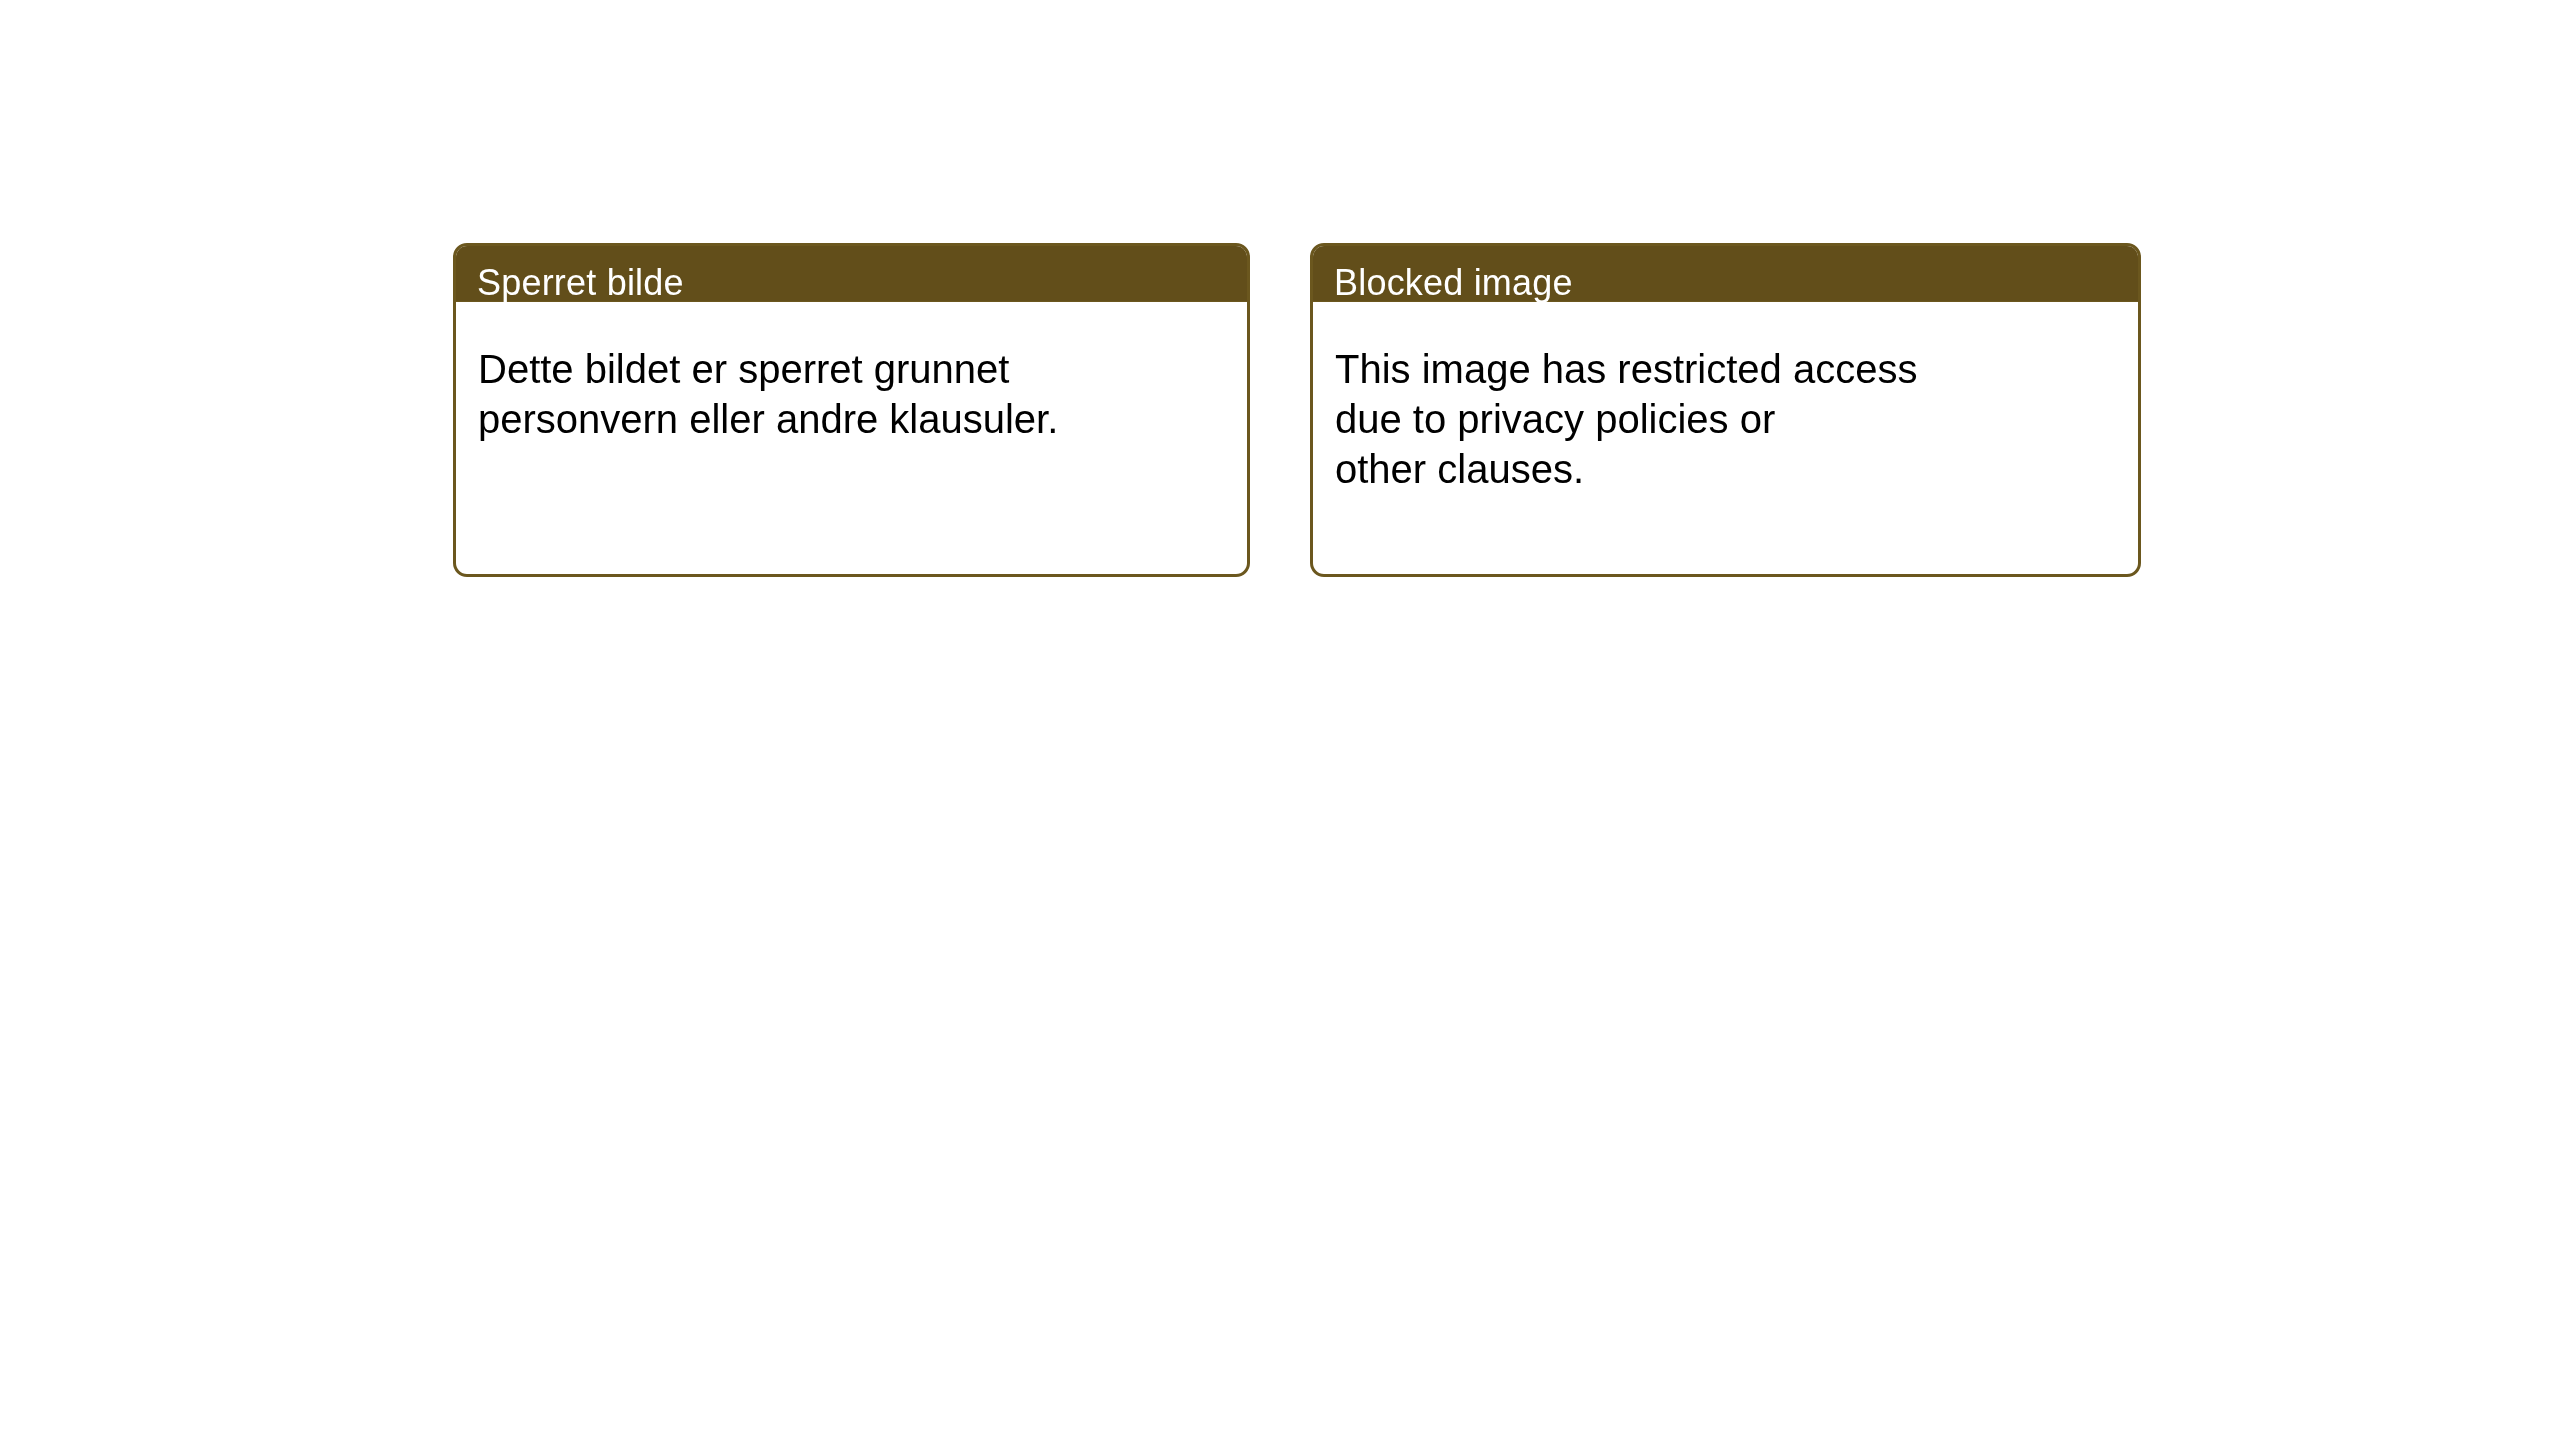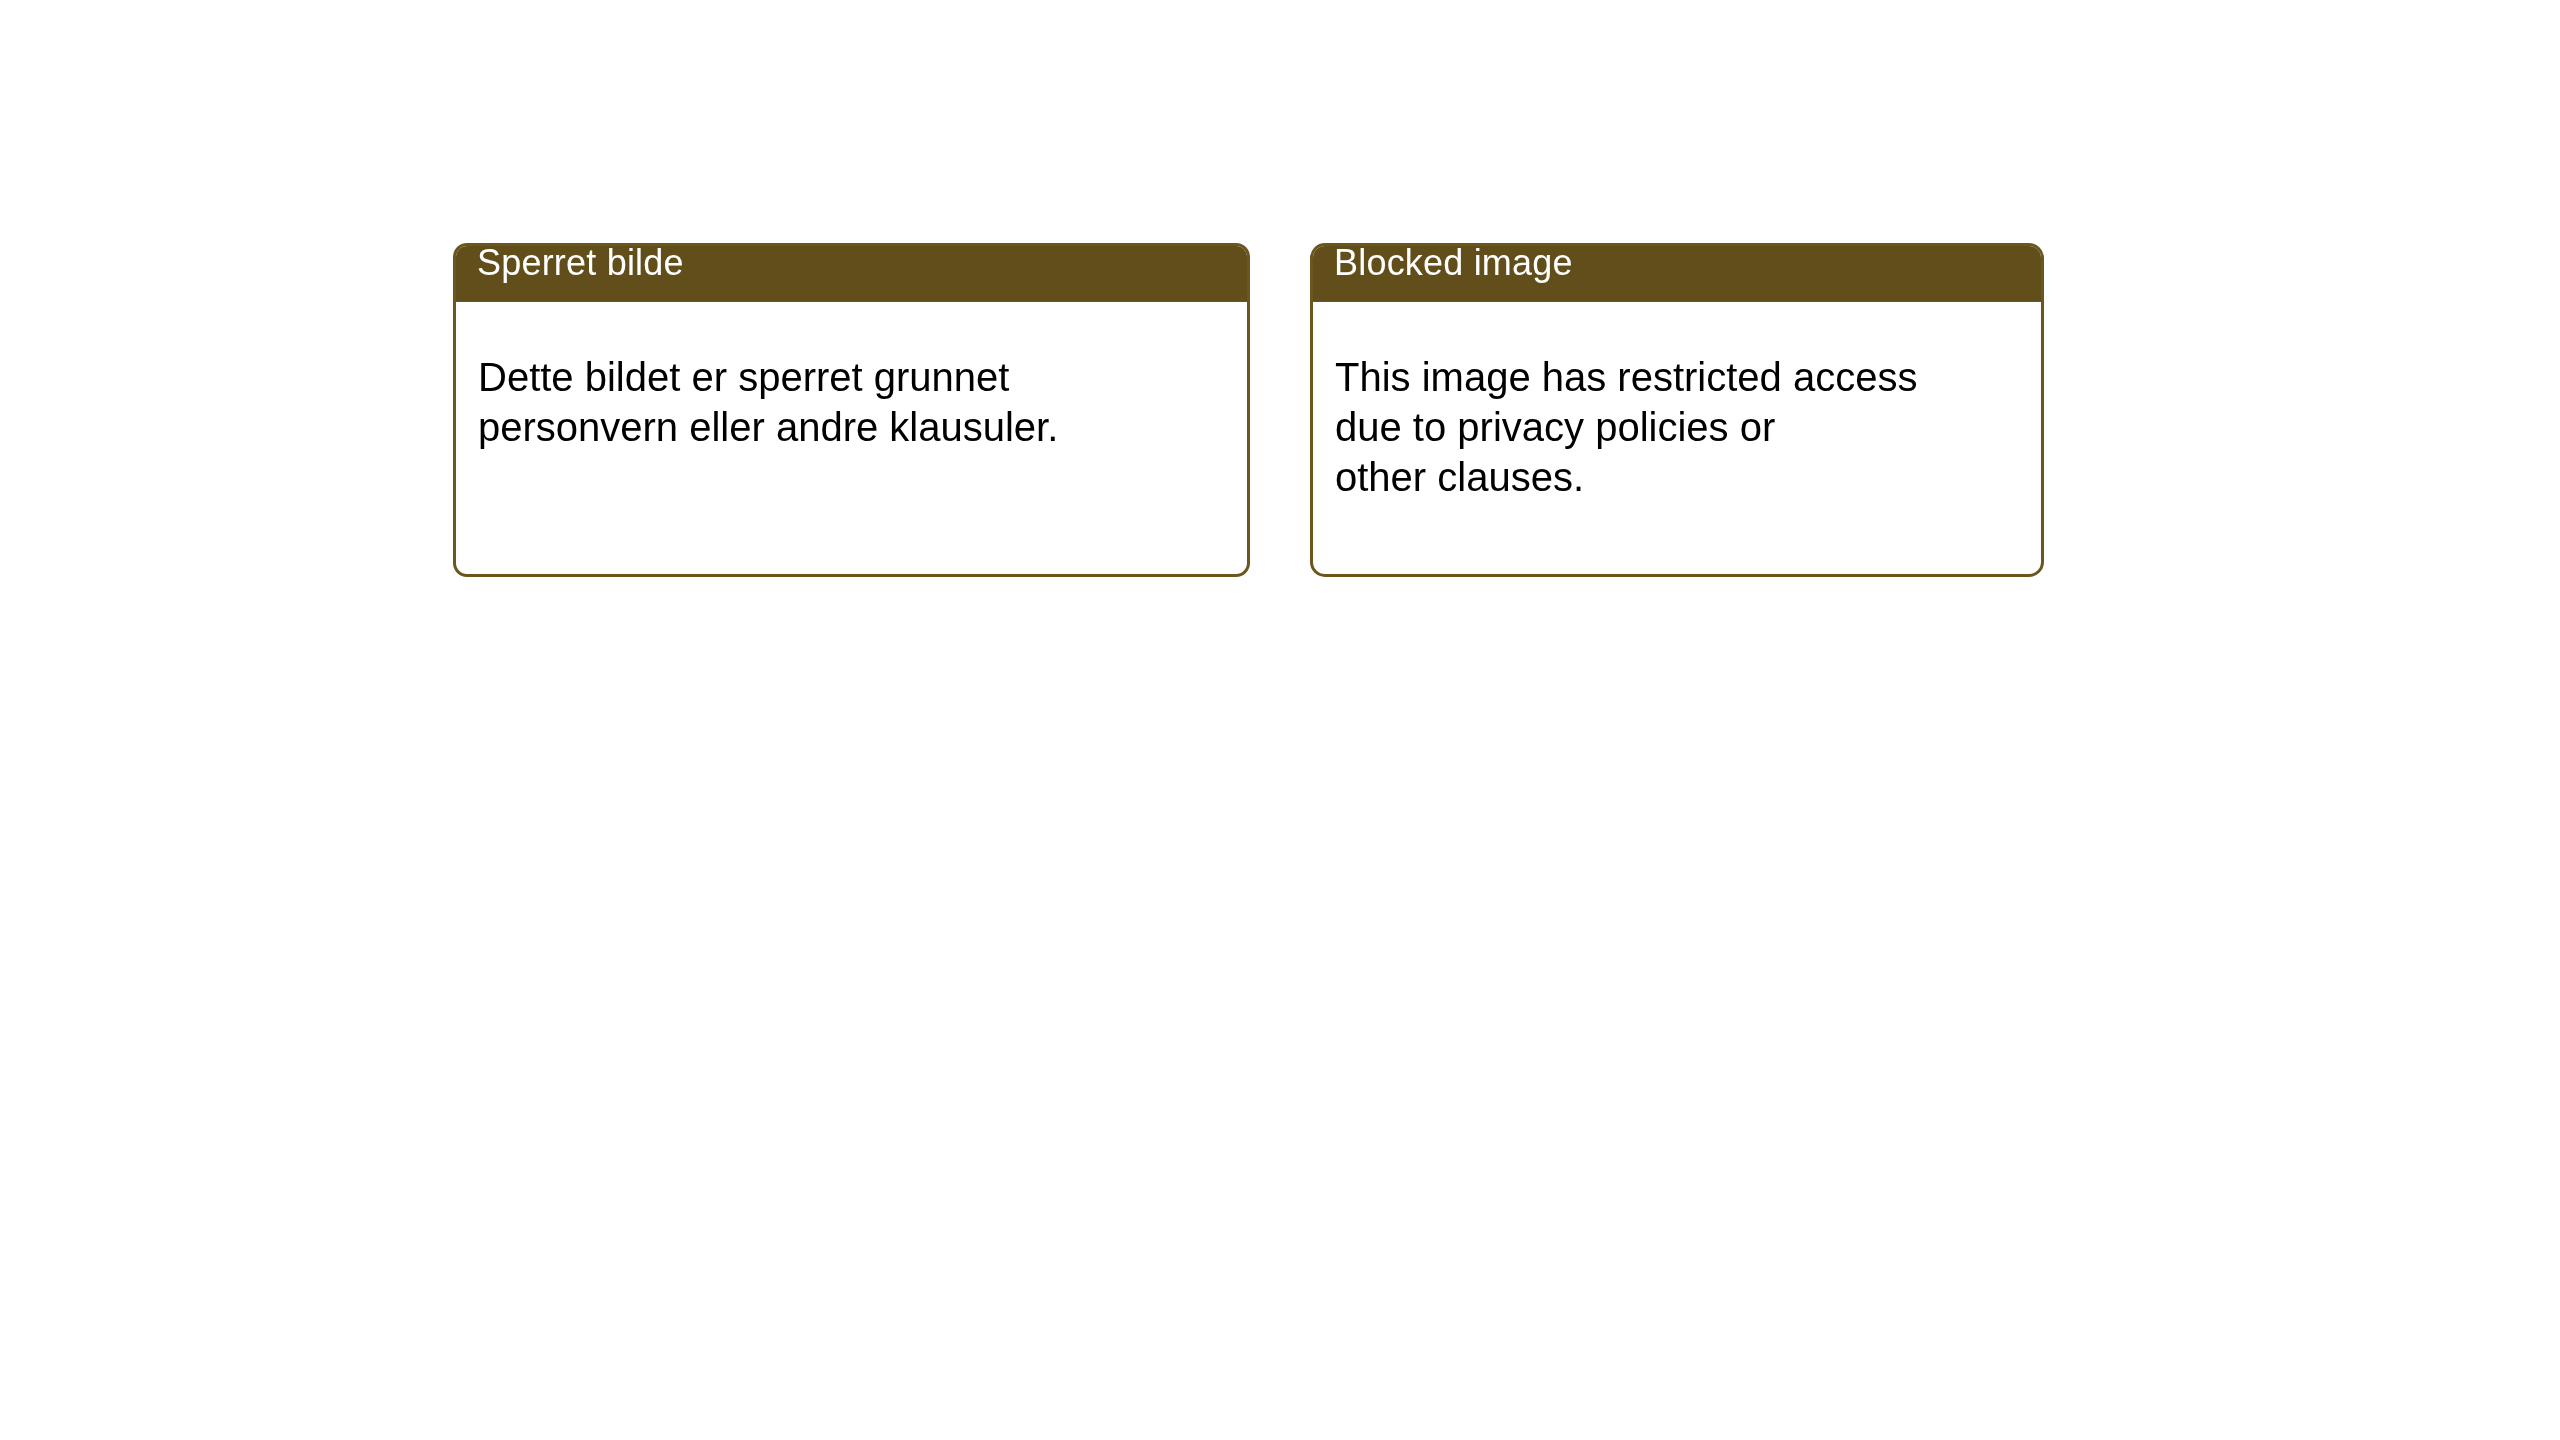--- a/index.html
+++ b/index.html
@@ -27,29 +27,28 @@
     border: 3px solid var(--card-border, #6b571e);
     border-radius: 14px;
     overflow: hidden;
   }
   .card.left {
     left: 453px;
     width: 797px;
   }
   .card.right {
     left: 1310px;
-    width: 734px;
-    border-radius: 15px;
+    width: 831px;
   }
   .card-header {
     height: 56px;
-    margin: -1px -1px 16px -1px;            
+    margin: -1px -1px 8px -1px;            
     background: var(--card-header-bg, #624e1a);
     display: flex;
-    align-items: flex-start;
+    align-items: flex-end;
     padding-left: 22px;
     border-bottom: 1px solid var(--card-border, #6b571e);
   }
   .card-title {
     color: var(--card-header-text, #ffffff);
     font-size: 36px;
     line-height: 1;
     letter-spacing: 0.2px;
   }
   .card-body {

